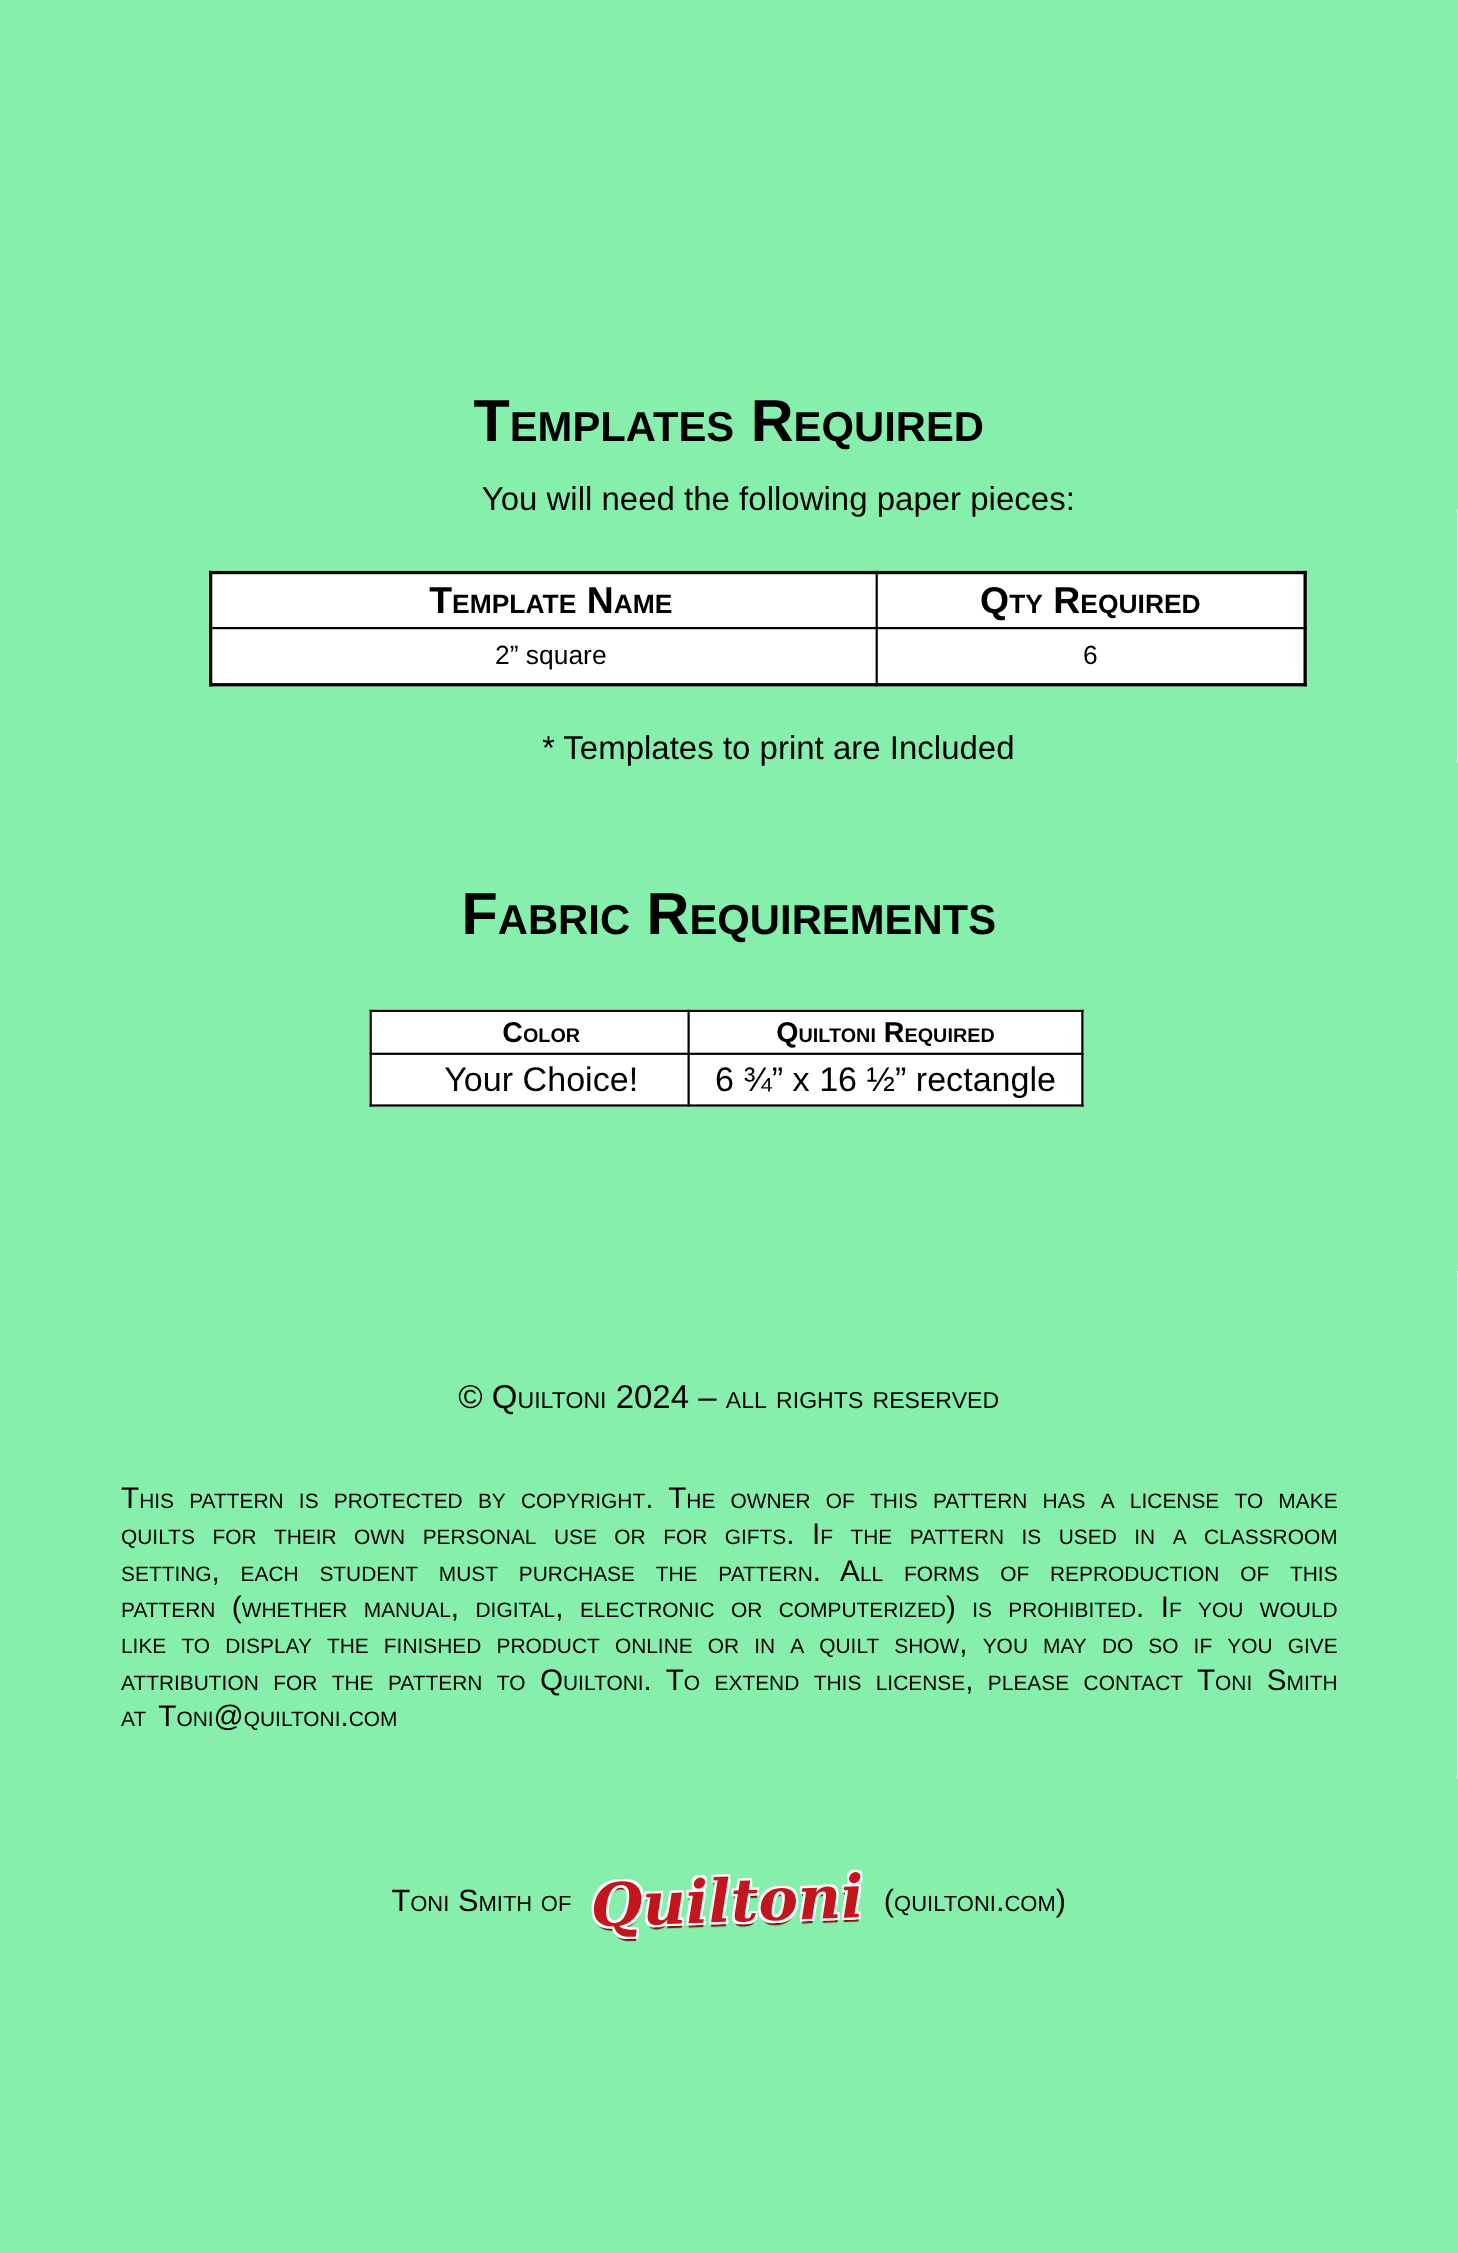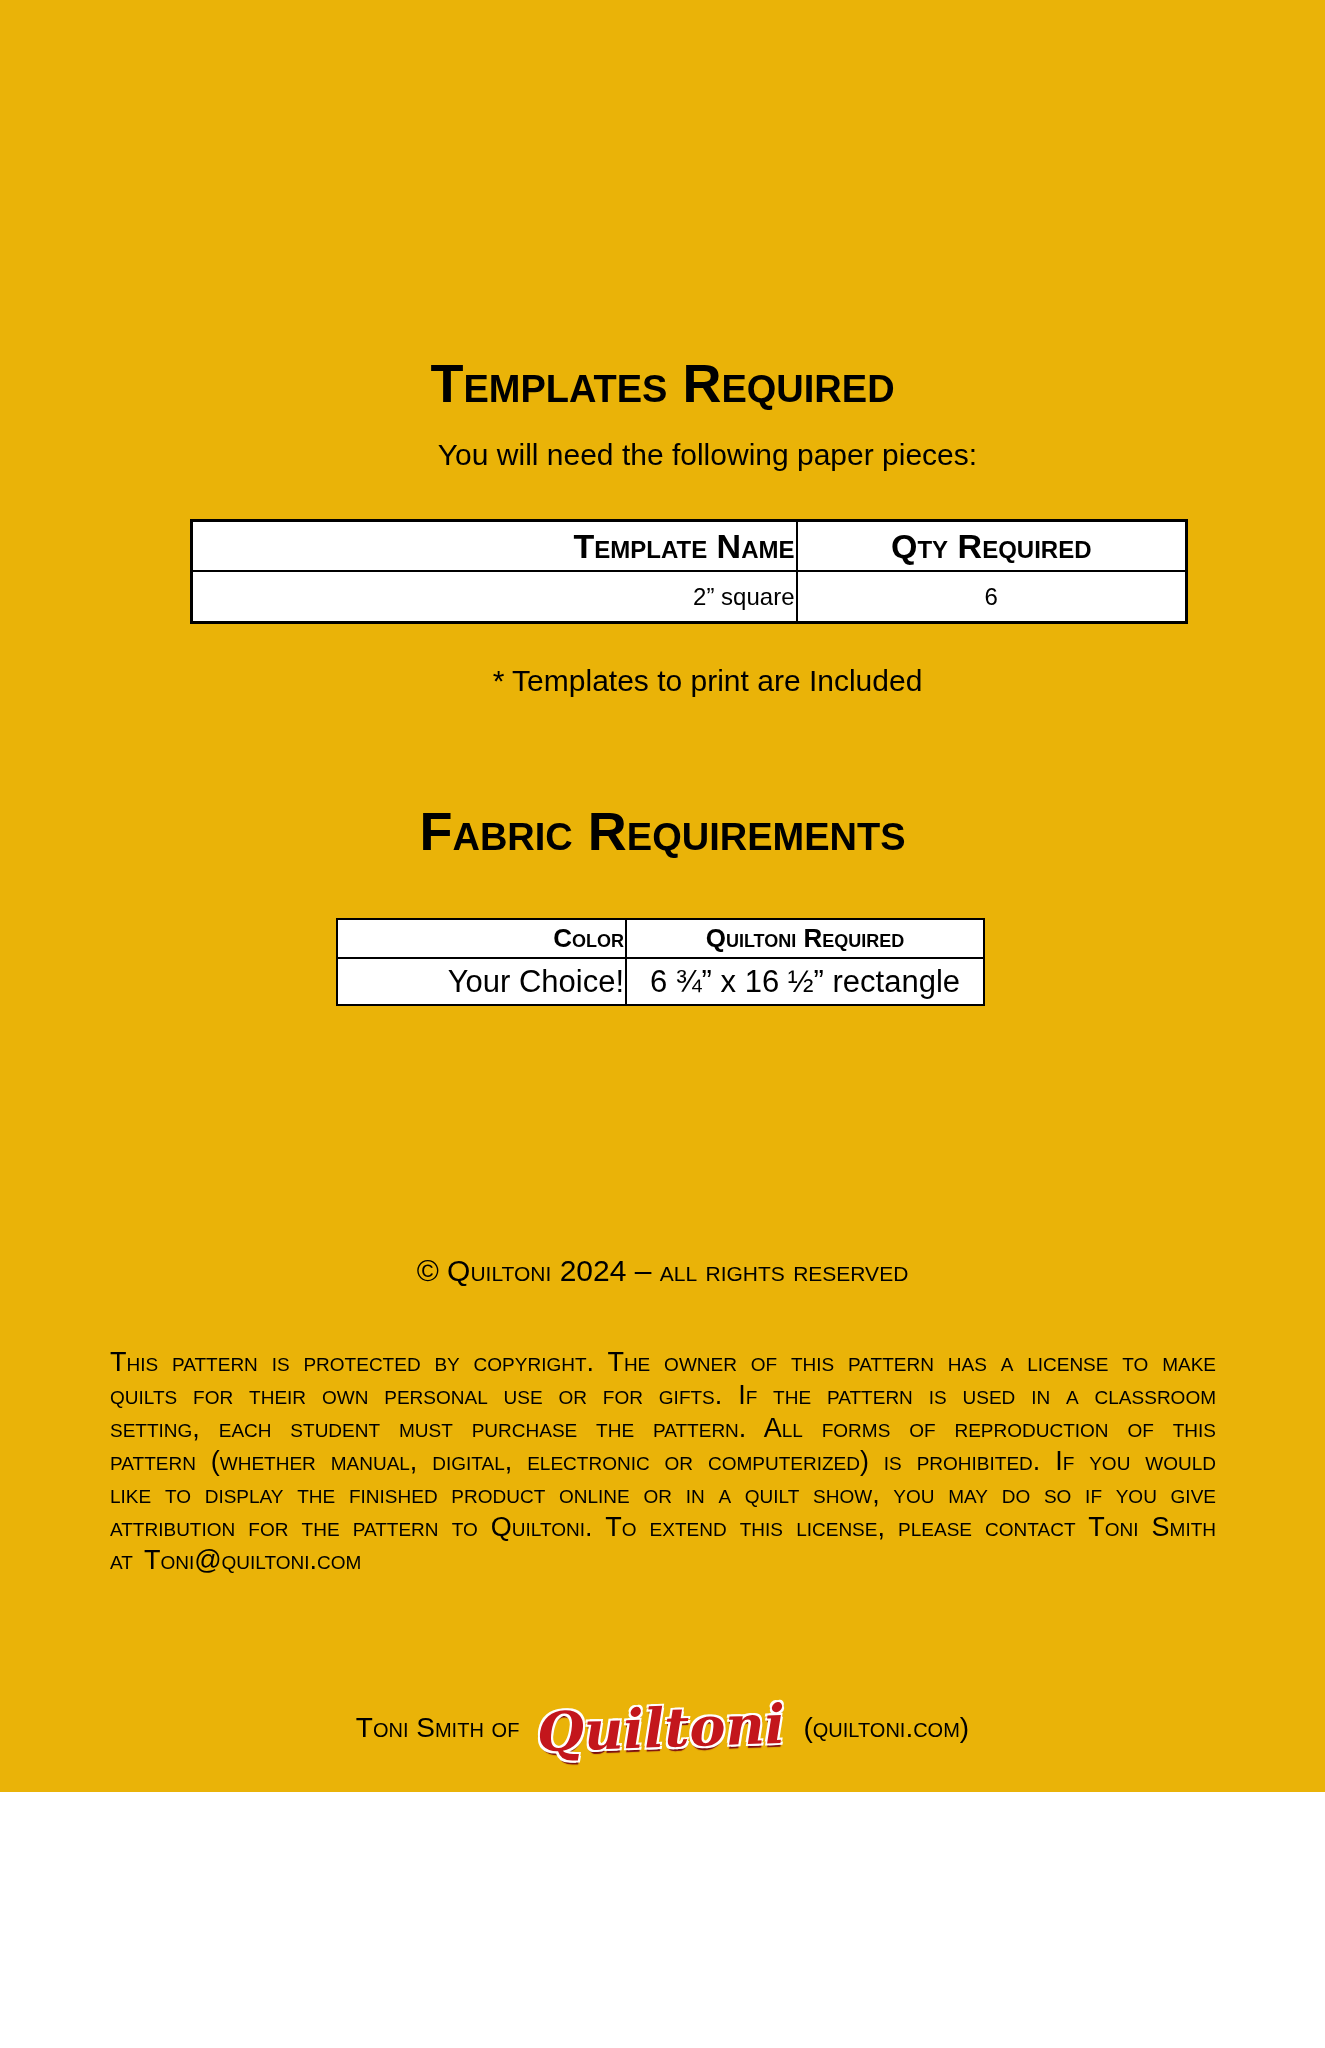--- a/index.html
+++ b/index.html
@@ -3,22 +3,22 @@
 <meta charset="utf-8">
 <style>
   html, body {
     margin: 0;
     padding: 0;
     background: #ffffff;
   }
   .page {
     position: relative;
     width: 1325px;
-    height: 1792px;
-    background: #eab308;
+    height: 2048px;
+    background: #86efac;
     color: #000000;
     font-family: "Liberation Sans", sans-serif;
     overflow: hidden;
   }
   .centered {
     position: absolute;
     left: 0;
     width: 100%;
     text-align: center;
   }
@@ -59,21 +59,21 @@
   .tbl2 td { height: 43px; font-size: 31px; }
   th {
     font-variant: small-caps;
     font-weight: 700;
     vertical-align: middle;
   }
   td {
     font-weight: 400;
     vertical-align: middle;
   }
-  .cell-left { text-align: right; padding-left: 14px; }
+  .cell-left { text-align: center; padding-left: 14px; }
   .cell-center { text-align: center; }
   .tbl2 .cell-left { padding-left: 22px; }
   .smallcaps { font-variant: small-caps; }
   .copyright-line {
     font-size: 30px;
   }
   .license-paragraph {
     position: absolute;
     left: 110px;
     top: 1346px;

